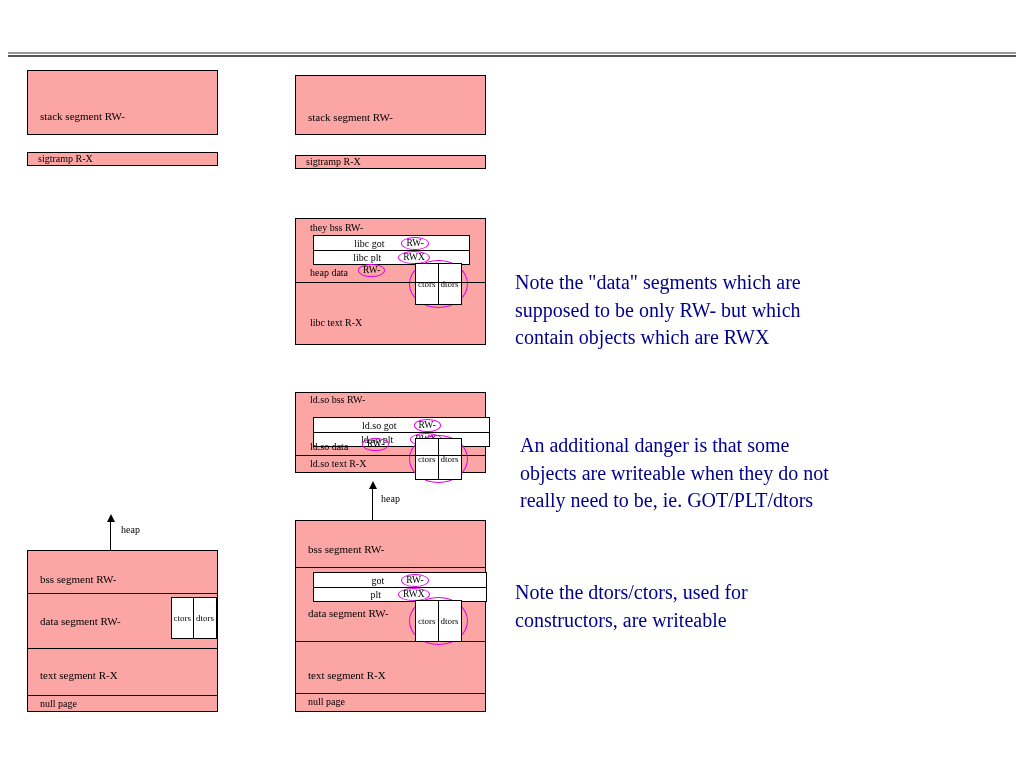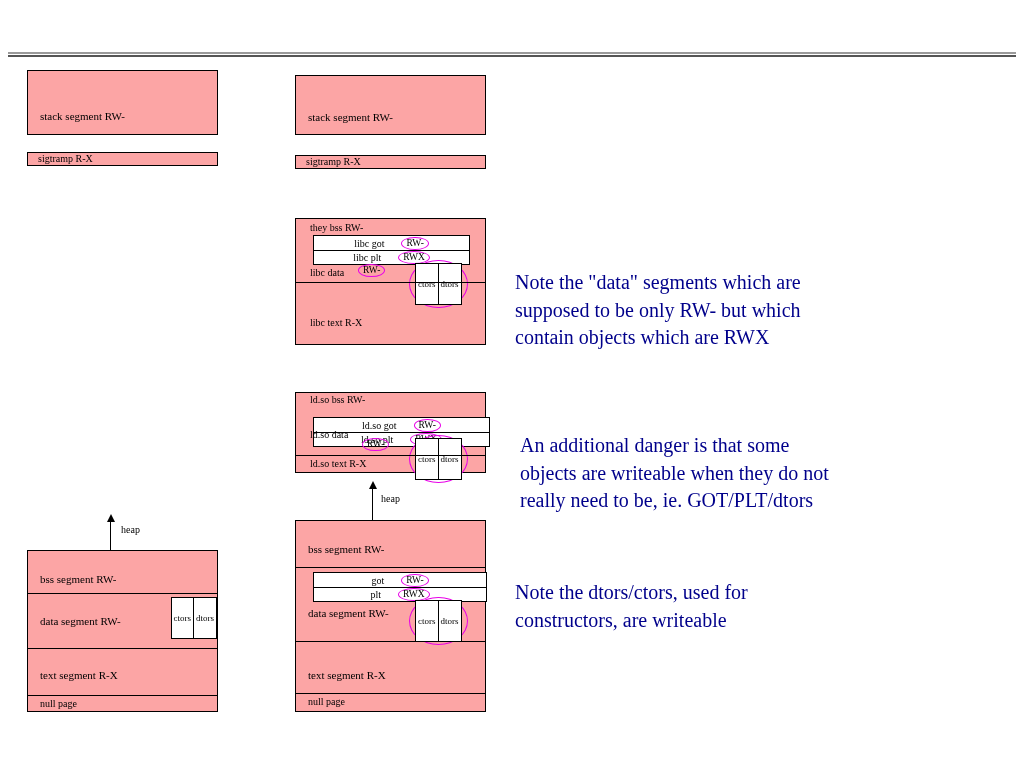--- a/index.html
+++ b/index.html
@@ -83,21 +83,21 @@
     <div class="inner-box" style="left:17px;top:16px;width:157px">
       <div class="irow">
         <span>libc got</span>
         <span class="circ">RW-</span>
       </div>
       <div class="irow">
         <span>libc plt</span>
         <span class="circ">RWX</span>
       </div>
     </div>
-    <span class="lbl sm" style="left:14px;top:48px">libc data</span>
+    <span class="lbl sm" style="left:14px;top:48px">heap data</span>
     <span class="circ pos" style="left:62px;top:45px">RW-</span>
     <div class="circ-pair" style="left:113px;top:41px">
       <span class="mini">ctors</span>
         <span class="mini">dtors</span>
     </div>
     <div class="hline" style="top:63px"></div>
     <span class="lbl sm" style="left:14px;top:98px">libc text R-X</span>
   </div>
 
   <div class="box" style="left:295px;top:392px;width:191px;height:81px">
@@ -105,21 +105,21 @@
     <div class="inner-box" style="left:17px;top:24px;width:177px">
       <div class="irow">
         <span>ld.so got</span>
         <span class="circ">RW-</span>
       </div>
       <div class="irow">
         <span>ld.so plt</span>
         <span class="circ">RWX</span>
       </div>
     </div>
-    <span class="lbl sm" style="left:14px;top:36px">ld.so data</span>
+    <span class="lbl sm" style="left:14px;top:48px">ld.so data</span>
     <span class="circ pos" style="left:66px;top:45px">RW-</span>
     <div class="circ-pair" style="left:113px;top:42px">
       <span class="mini">ctors</span>
         <span class="mini">dtors</span>
     </div>
     <div class="hline" style="top:62px"></div>
     <span class="lbl sm" style="left:14px;top:65px">ld.so text R-X</span>
   </div>
 
   <div class="arrow-head" style="left:369px;top:481px"></div>

